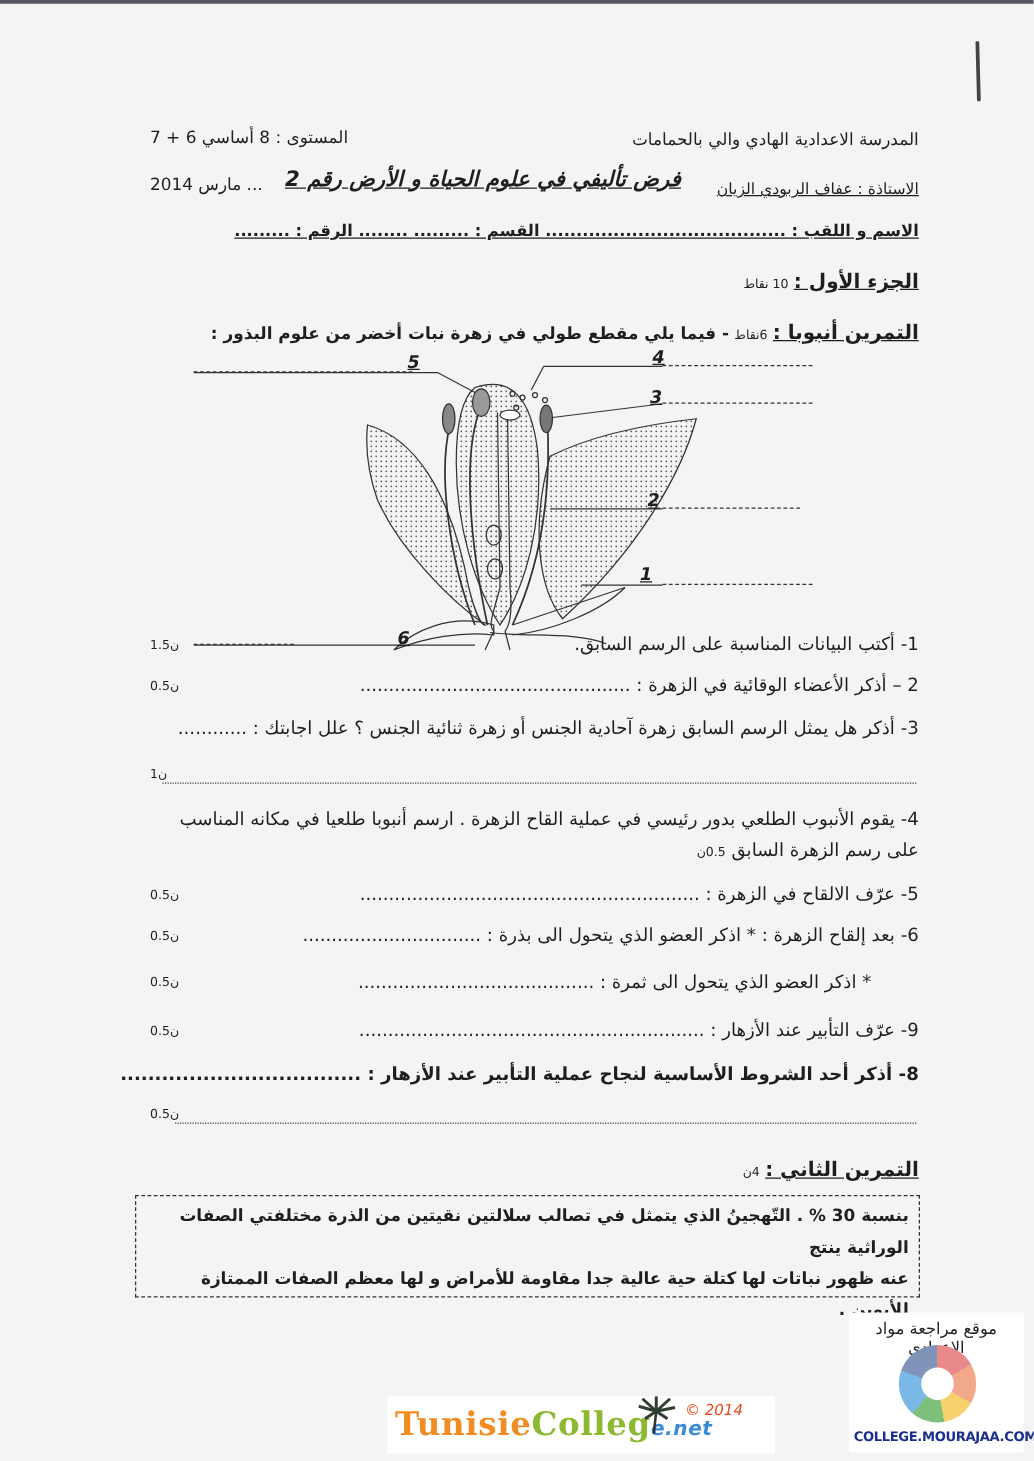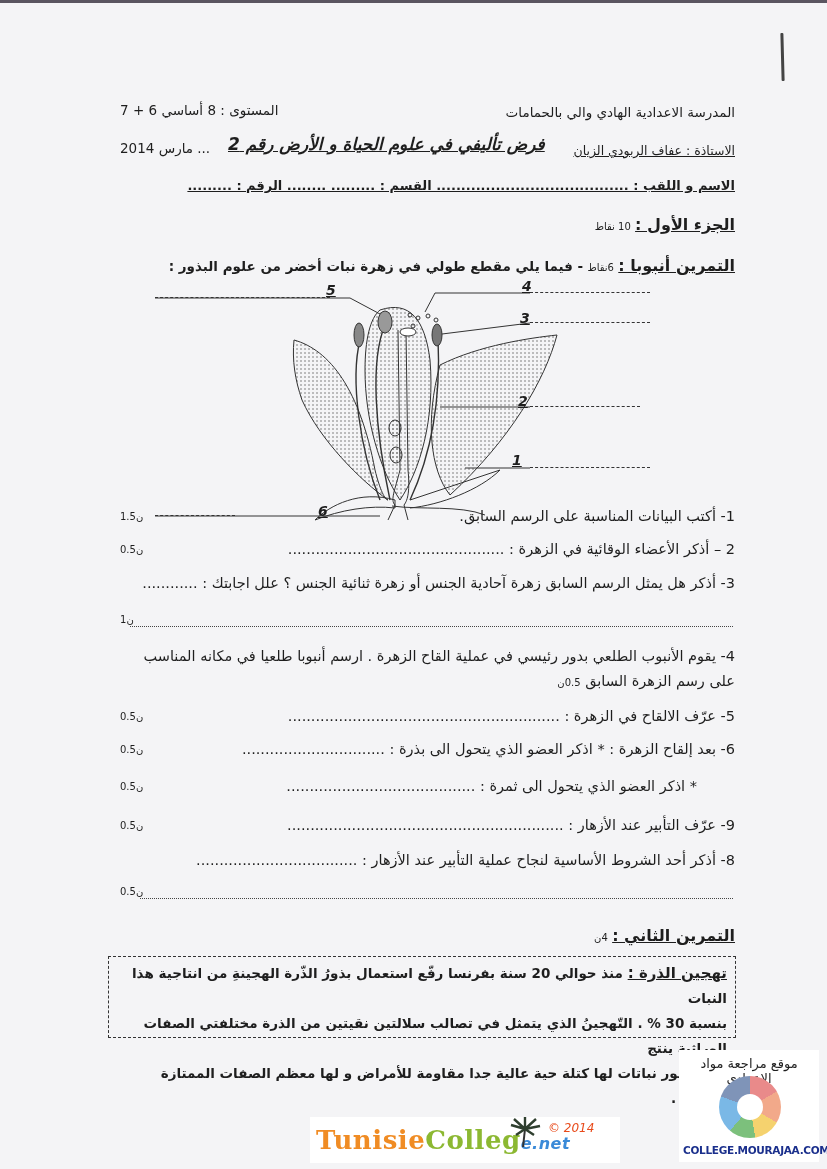--- a/index.html
+++ b/index.html
@@ -154,34 +154,30 @@
 
   <div class="ln q" style="right:92px; top:741px;">6- بعد إلقاح الزهرة : * اذكر العضو الذي يتحول الى بذرة : ...............................</div>
   <div class="pts" style="left:120px; top:744px;">0.5ن</div>
 
   <div class="ln q" style="right:130px; top:778px;">* اذكر العضو الذي يتحول الى ثمرة : .........................................</div>
   <div class="pts" style="left:120px; top:781px;">0.5ن</div>
 
   <div class="ln q" style="right:92px; top:817px;">9- عرّف التأبير عند الأزهار : ............................................................</div>
   <div class="pts" style="left:120px; top:820px;">0.5ن</div>
 
-  <div class="ln q" style="right:92px; top:852px;">8- أذكر أحد الشروط الأساسية لنجاح عملية التأبير عند الأزهار : ...................................</div>
+  <div class="ln q" style="right:92px; top:852px;font-weight:bold;">8- أذكر أحد الشروط الأساسية لنجاح عملية التأبير عند الأزهار : ...................................</div>
   <div class="dots" style="left:140px; top:898px; width:593px;"></div>
   <div class="pts" style="left:120px; top:886px;">0.5ن</div>
 
   <div class="ln" style="right:92px; top:926px;">
     <span class="b u" style="font-size:16px;">التمرين الثاني :</span>
     <span class="small">4ن</span>
   </div>
 
   <div class="textbox">
-    <div>
-      <span class="u" style="font-size:15px;">تهجين الذرة :</span>
-      <span>منذ حوالي 20 سنة بفرنسا رفّع استعمال بذورُ الذّرة الهجينةِ من انتاجية هذا النبات</span>
-    </div>
     <div>بنسبة 30 % . التّهجينُ الذي يتمثل في تصالب سلالتين نقيتين من الذرة مختلفتي الصفات الوراثية ينتج</div>
     <div>عنه ظهور نباتات لها كتلة حية عالية جدا مقاومة للأمراض و لها معظم الصفات الممتازة للأبوين .</div>
   </div>
 
   <div class="logo1">
     <div class="t1">
       <span>Tunisie</span><span class="t2">Colleg</span><span class="t3">e.net</span>
     </div>
     <svg style="position:absolute; left:198px; top:0;" width="34" height="30" viewBox="0 0 34 30">
       <path d="M17 12 L15 30" stroke="#333" stroke-width="2"></path>

